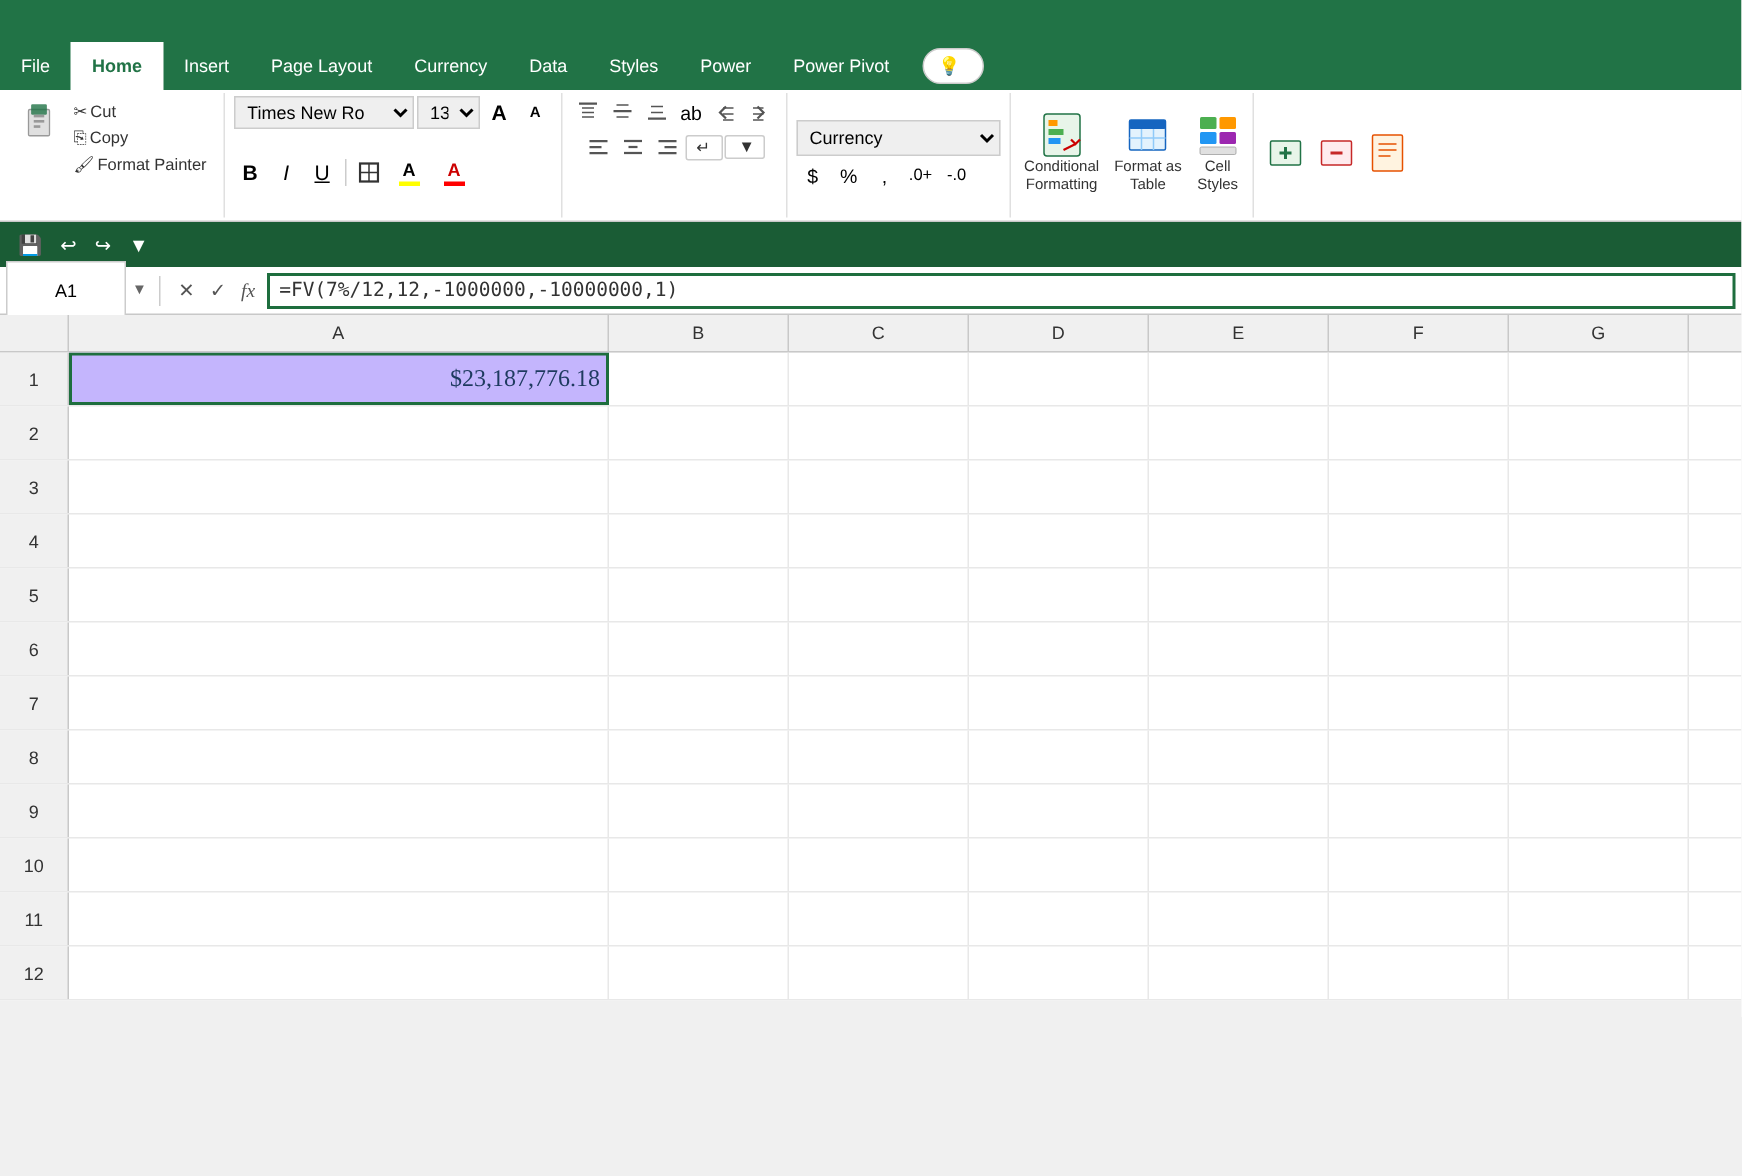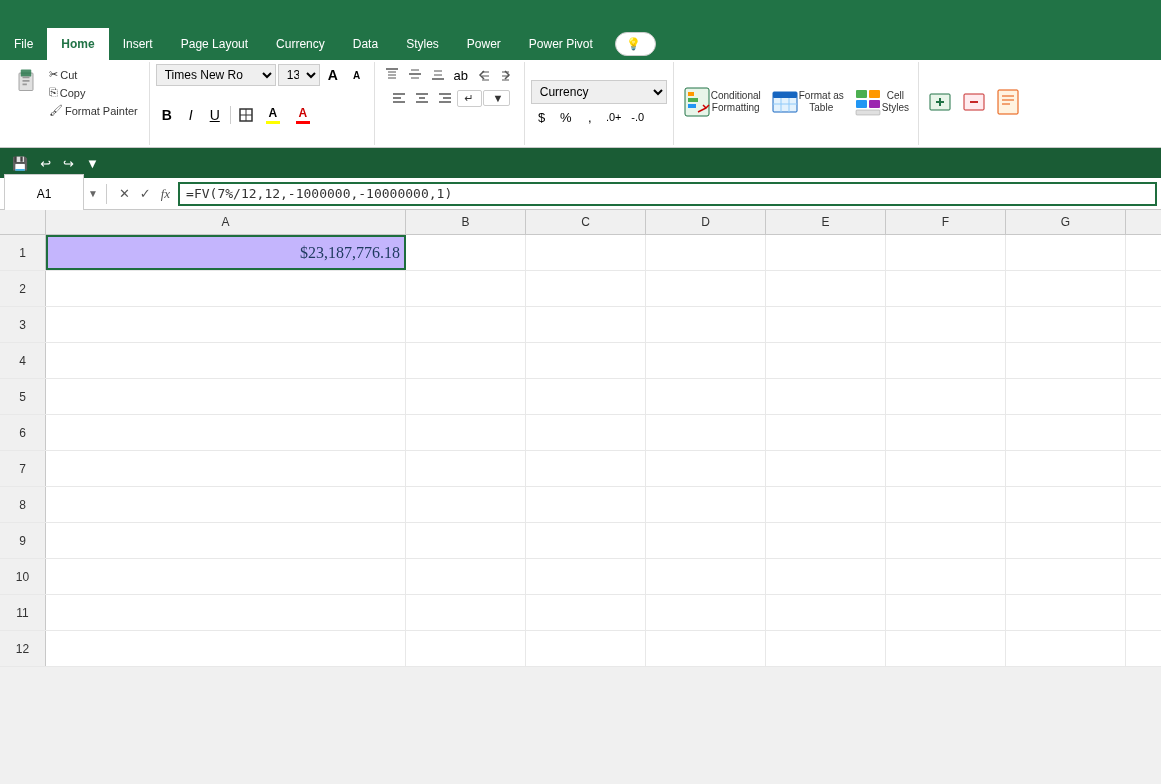--- a/index.html
+++ b/index.html
@@ -206,21 +206,21 @@
     }
 
     
     .styles-group .ribbon-group-content {
       flex-direction: row;
       align-items: center;
       gap: 4px;
     }
     .style-btn {
       display: flex;
-      flex-direction: row;
+      flex-direction: column;
       align-items: center;
       background: none;
       border: 1px solid transparent;
       cursor: pointer;
       padding: 2px;
       border-radius: 2px;
       font-size: 10px;
       color: #333;
     }
 

